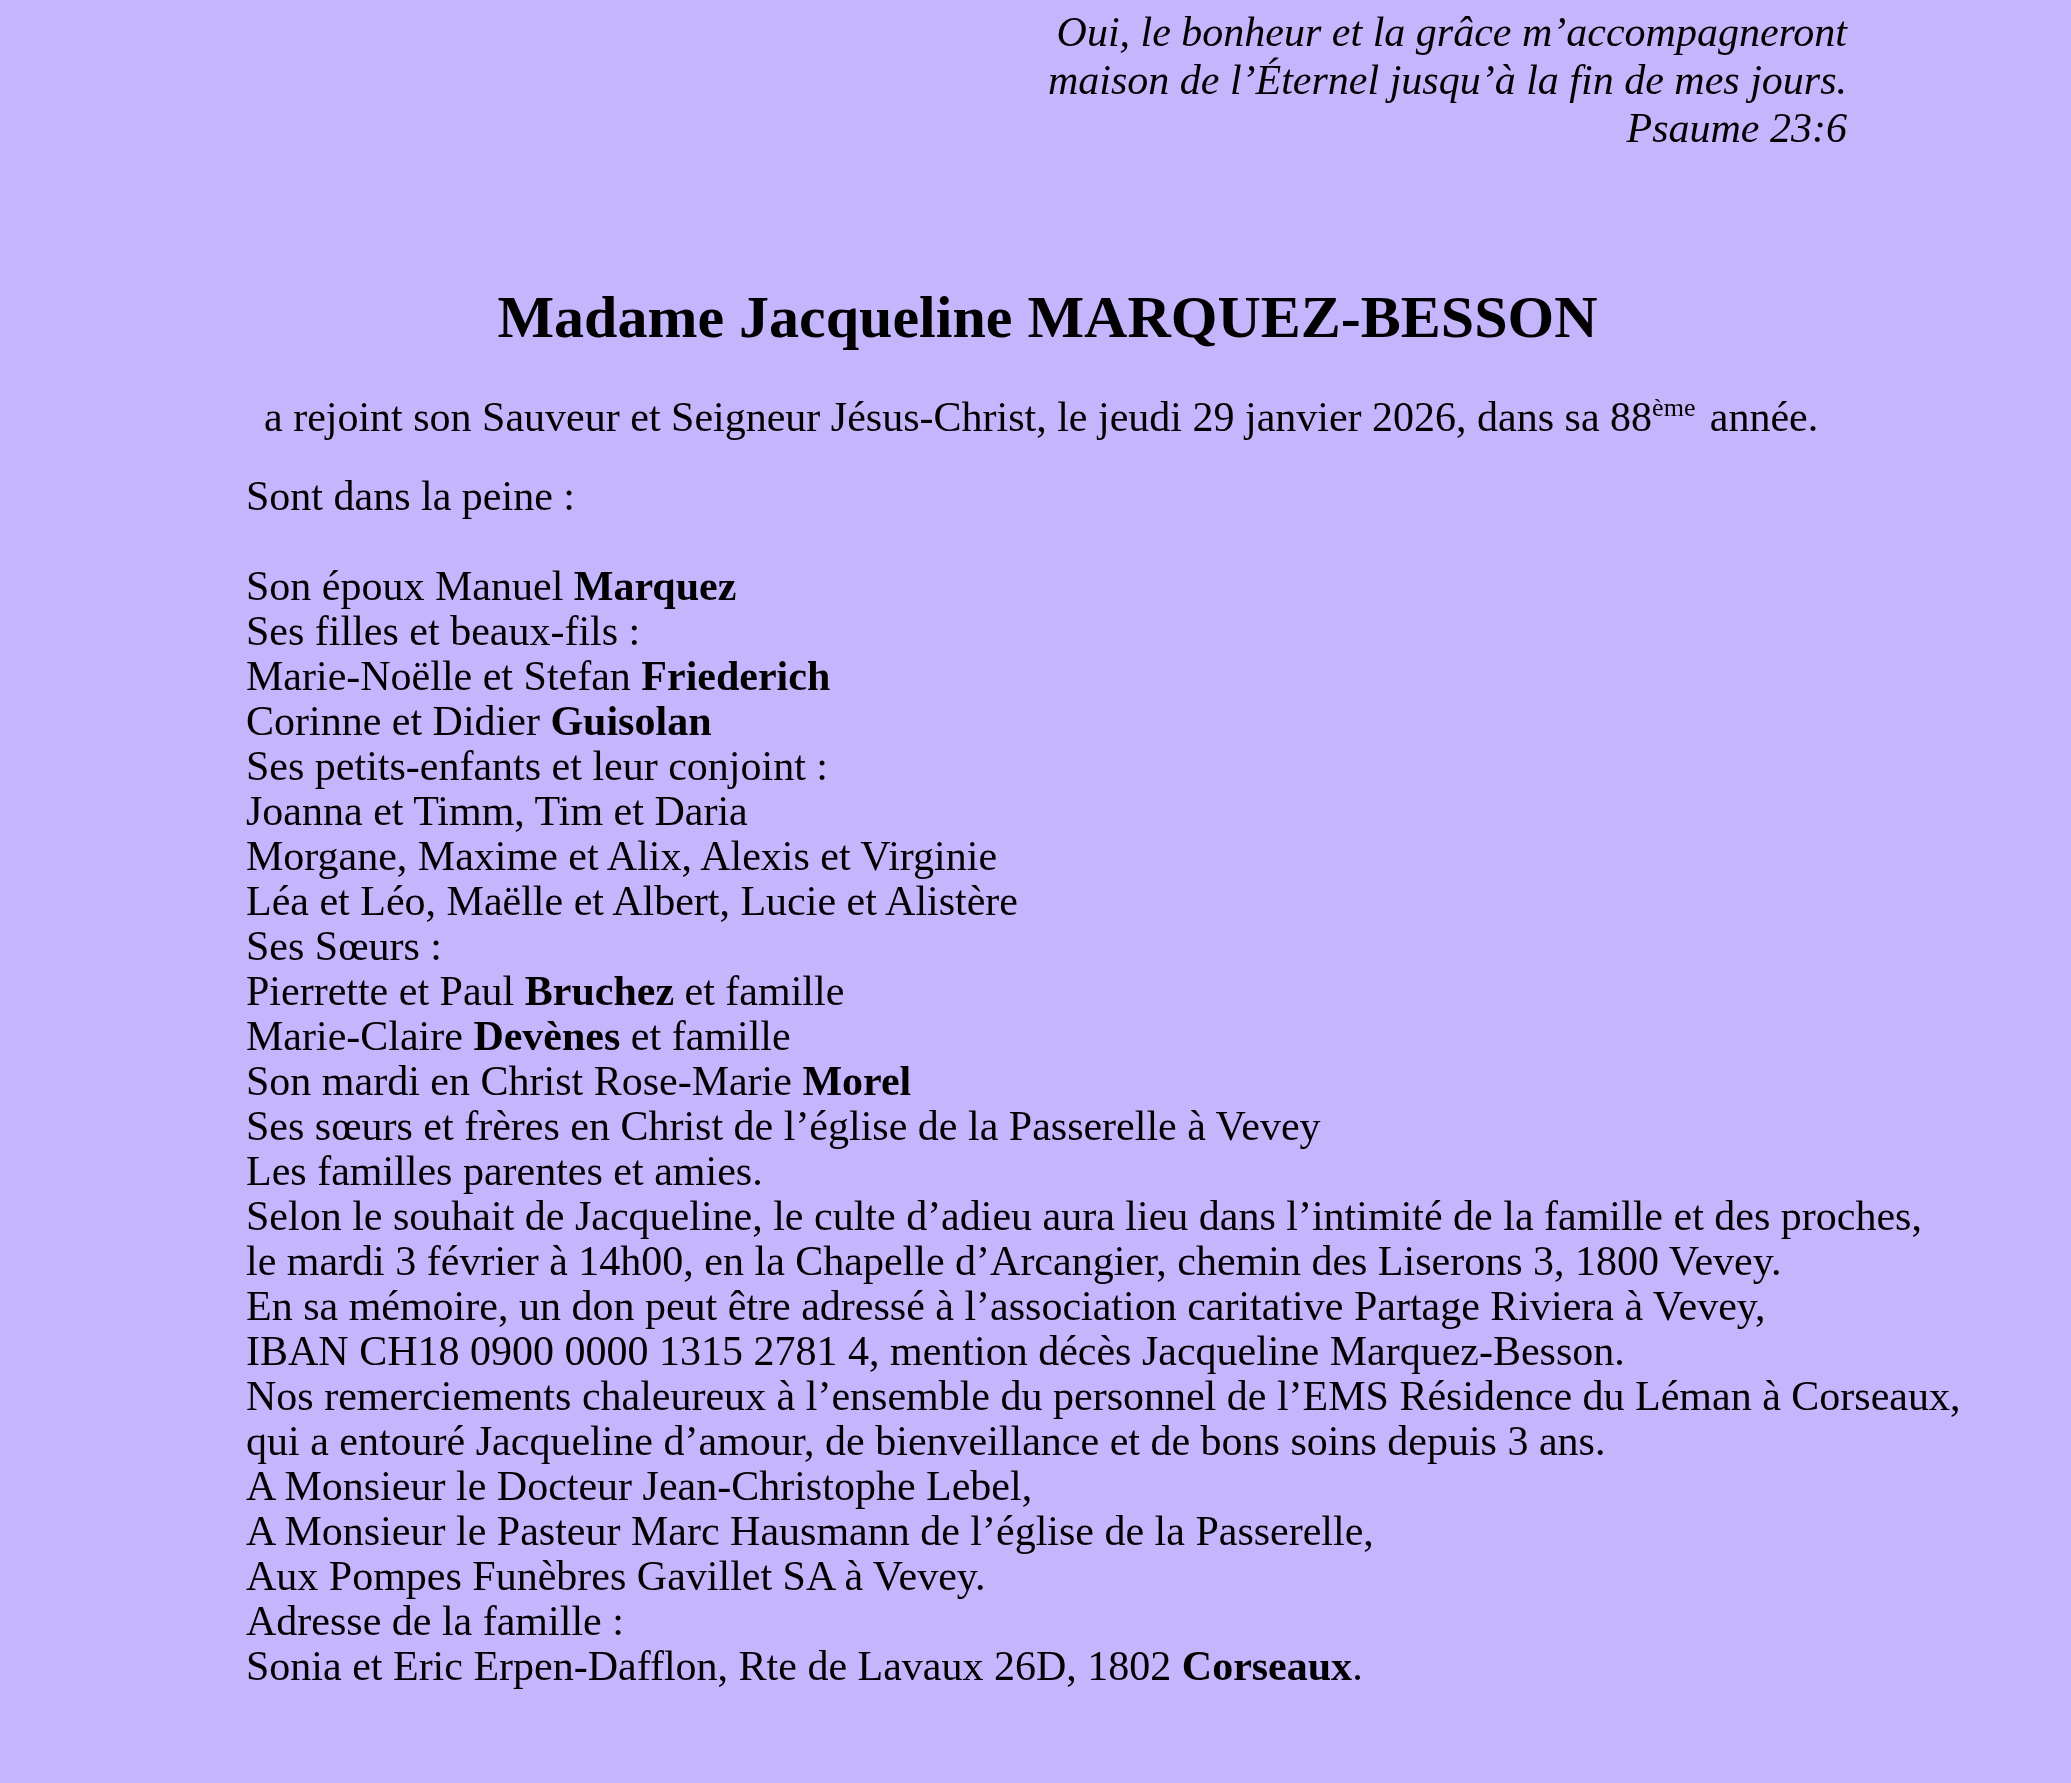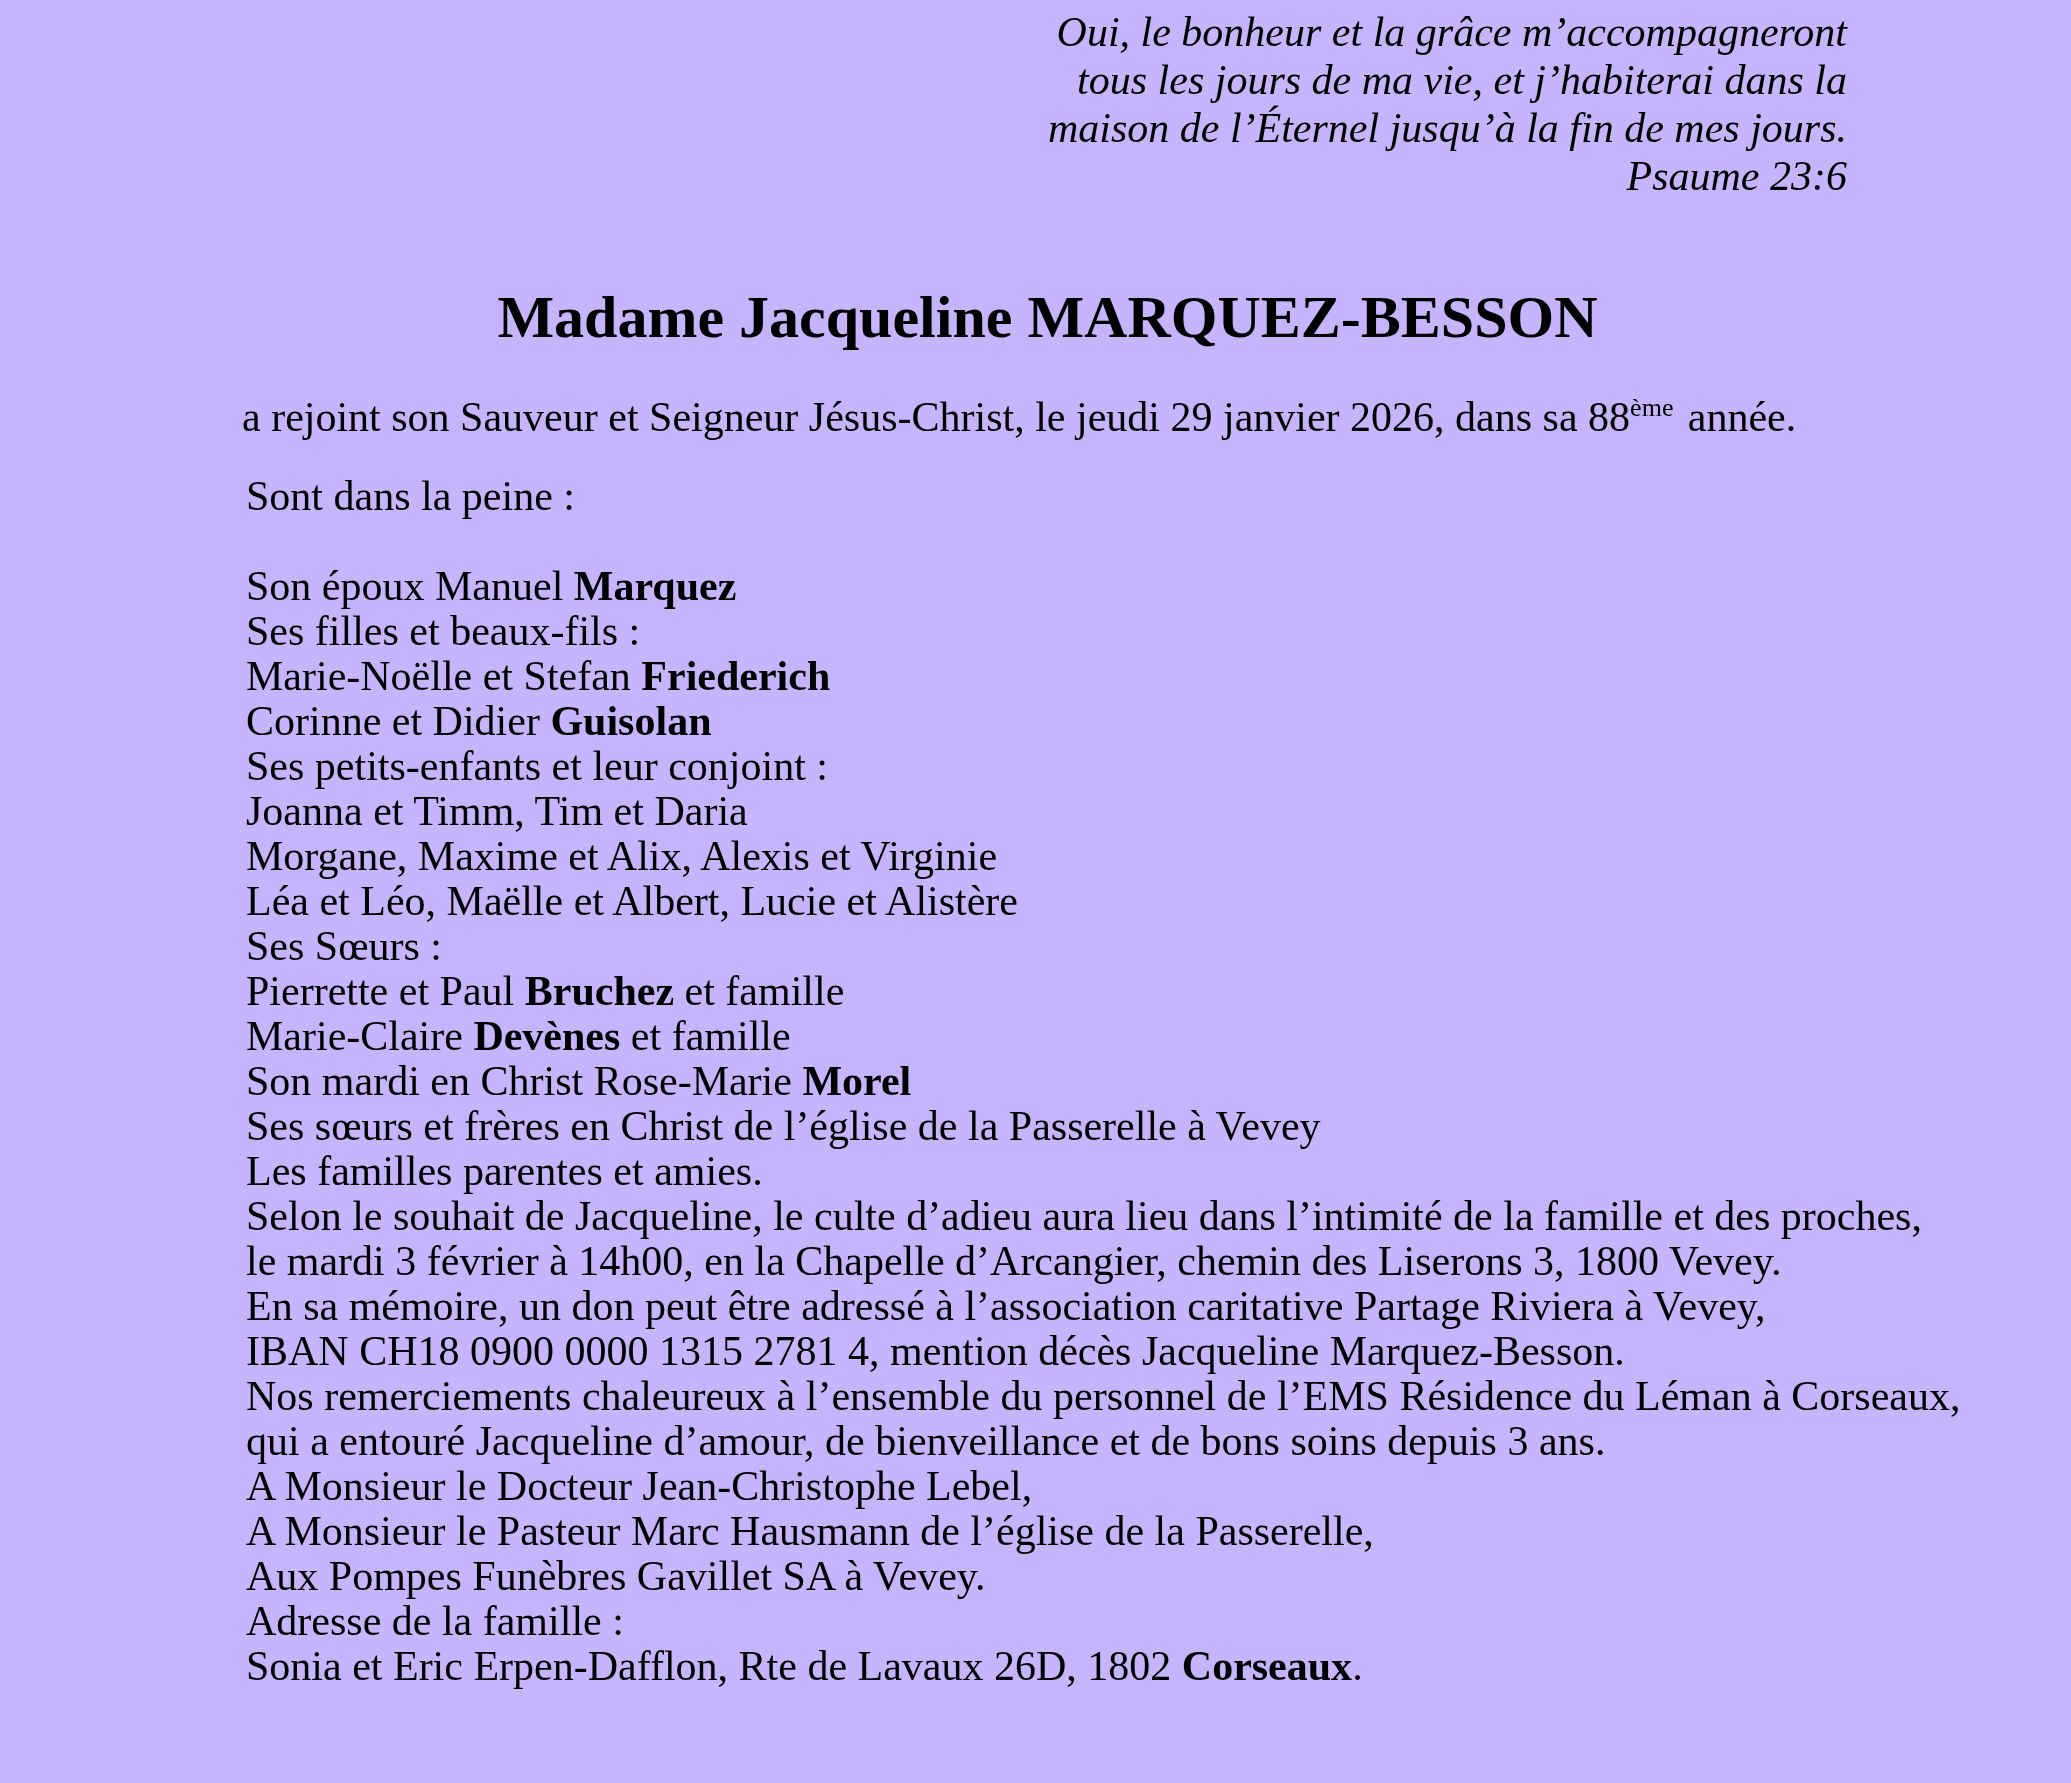--- a/index.html
+++ b/index.html
@@ -30,21 +30,21 @@
     margin: 12px;
     text-align: center;
     font-size: 60px;
     line-height: 72px;
     font-weight: bold;
     white-space: nowrap;
   }
   .announcement {
     position: absolute;
     top: 385px;
-    left: 242px;
+    left: 264px;
     font-size: 42px;
     line-height: 45px;
     white-space: nowrap;
   }
   .announcement .ord {
     font-size: 0.62em;
     margin-right: 0.55em;
   }
   .intro {
     position: absolute;
@@ -65,21 +65,20 @@
   .bold { font-weight: bold; }
 </style>
 </head>
 <body>
 
 <div class="page">
 
   <div class="epigraph">
     <div>
         <div class="line"><span>Oui, le bonheur et la grâce m’accompagneront</span></div>
-        <div class="line"><span>tous les jours de ma vie, et j’habiterai dans la</span></div>
         <div class="line"><span>maison de l’Éternel jusqu’à la fin de mes jours.</span></div>
       </div>
     <div>Psaume 23:6</div>
   </div>
 
   <h1 class="title">Madame Jacqueline MARQUEZ-BESSON</h1>
 
   <div class="announcement">
     <span>a rejoint son Sauveur et Seigneur Jésus-Christ, le jeudi 29 janvier 2026, dans sa 88</span><sup class="ord">ème</sup><span>année.</span>
   </div>

